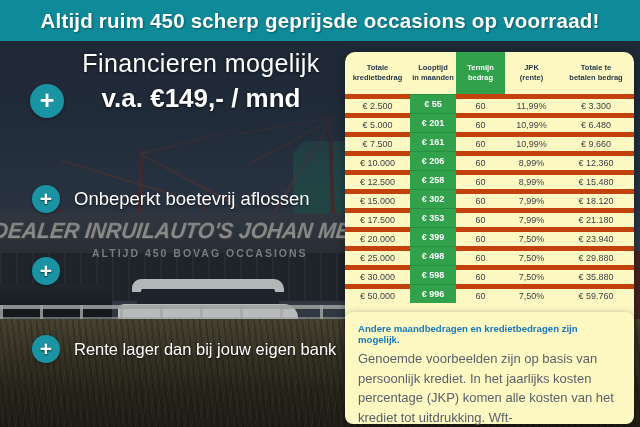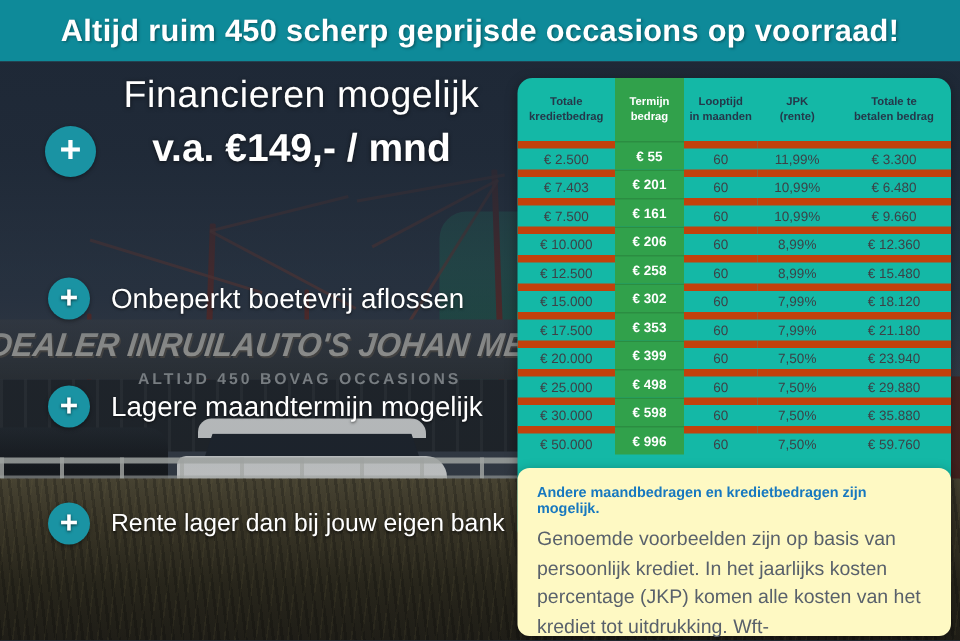--- a/index.html
+++ b/index.html
@@ -81,21 +81,21 @@
   .bullet { position:absolute; left:32px; display:flex; align-items:center; gap:14px;
     color:#fff; text-shadow:0 1px 2px rgba(0,0,0,.65); white-space:nowrap; }
   .bullet .plus { width:28px; height:28px; font-size:21px; padding-bottom:2px; }
   .b1 { top:185px; font-size:18.5px; }
   .b2 { top:257px; font-size:18.5px; }
   .b3 { top:335px; font-size:16.5px; }
 
   
   .card { position:absolute; left:345px; width:289px; border-radius:10px;
     box-shadow:0 2px 8px rgba(0,0,0,.35); }
-  .table-card { top:52px; height:311px; background:#14b8a6; overflow:hidden; }
+  .table-card { top:52px; height:311px; background:#fef9c3; overflow:hidden; }
   .ftable { display:grid; grid-template-columns:65px 46px 49px 53px 76px;
     grid-template-rows:42px repeat(11, 19px); width:100%; height:100%; }
   .ftable > div { display:flex; flex-direction:column; align-items:center; justify-content:center;
     text-align:center; }
   .hc { font-size:7.5px; font-weight:bold; color:#24384a; line-height:1.4; }
   .c { font-size:9px; color:#3c4247; border-top:5px solid #c2410c; flex-direction:row; }
   .g { background:#31a14b; color:#fff !important; }
   .c.g { border-top:1px solid rgba(0,0,0,.12); font-weight:700;text-align:right; }
 
   
@@ -163,59 +163,58 @@
   <div class="bullet b1">
     <div class="plus">
         <span>+</span>
       </div>
     <span>Onbeperkt boetevrij aflossen</span>
   </div>
   <div class="bullet b2">
     <div class="plus">
         <span>+</span>
       </div>
-    <span>Lagere maandtermijn mogelijk</span>
   </div>
   <div class="bullet b3">
     <div class="plus">
         <span>+</span>
       </div>
     <span>Rente lager dan bij jouw eigen bank</span>
   </div>
 
   <div class="card table-card">
     <div class="ftable">
       <div class="hc">
           <span>Totale</span>
           <span>kredietbedrag</span>
         </div>
+      <div class="hc">
+          <span>Looptijd</span>
+          <span>in maanden</span>
+        </div>
       <div class="hc g">
           <span>Termijn</span>
           <span>bedrag</span>
         </div>
       <div class="hc">
-          <span>Looptijd</span>
-          <span>in maanden</span>
-        </div>
-      <div class="hc">
           <span>JPK</span>
           <span>(rente)</span>
         </div>
       <div class="hc">
           <span>Totale te</span>
           <span>betalen bedrag</span>
         </div>
 
       <div class="c">€ 2.500</div>
       <div class="c g">€ 55</div>
       <div class="c">60</div>
       <div class="c">11,99%</div>
       <div class="c">€ 3.300</div>
 
-      <div class="c">€ 7.403</div>
+      <div class="c">€ 5.000</div>
       <div class="c g">€ 201</div>
       <div class="c">60</div>
       <div class="c">10,99%</div>
       <div class="c">€ 6.480</div>
 
       <div class="c">€ 7.500</div>
       <div class="c g">€ 161</div>
       <div class="c">60</div>
       <div class="c">10,99%</div>
       <div class="c">€ 9.660</div>

